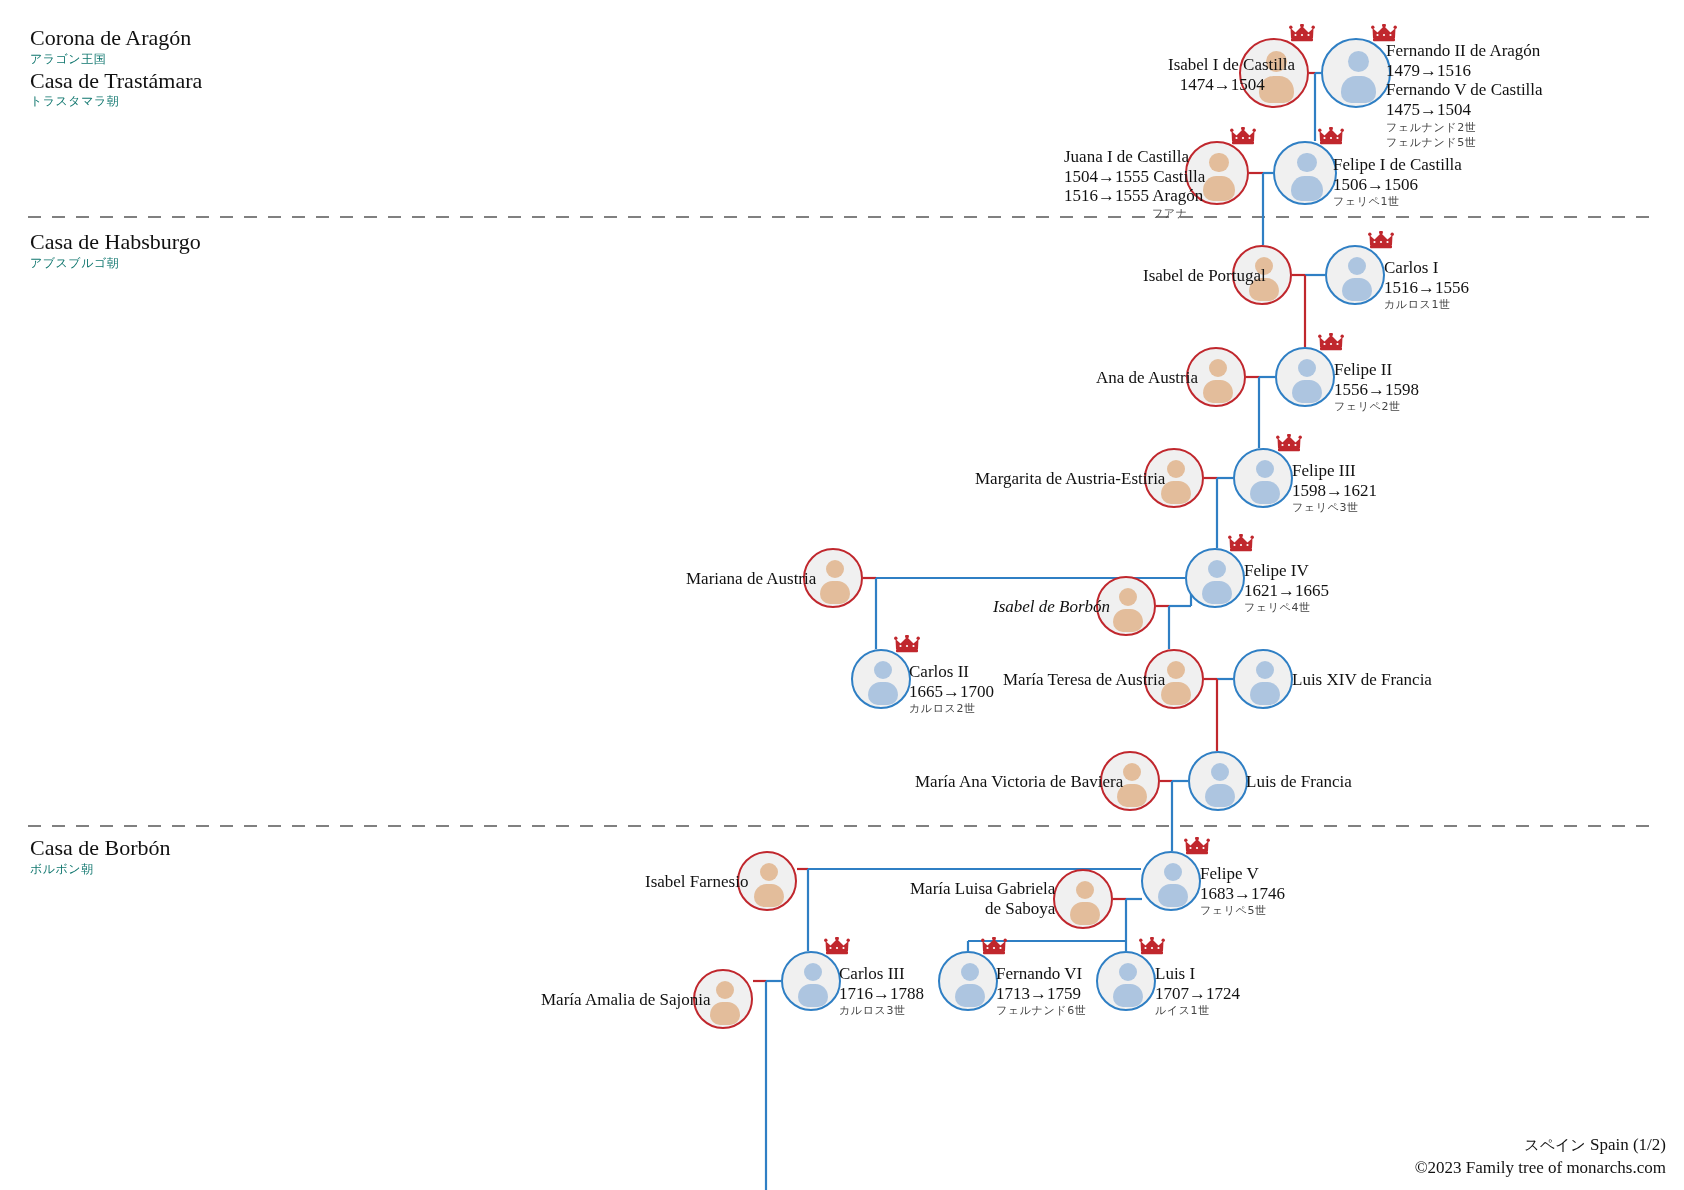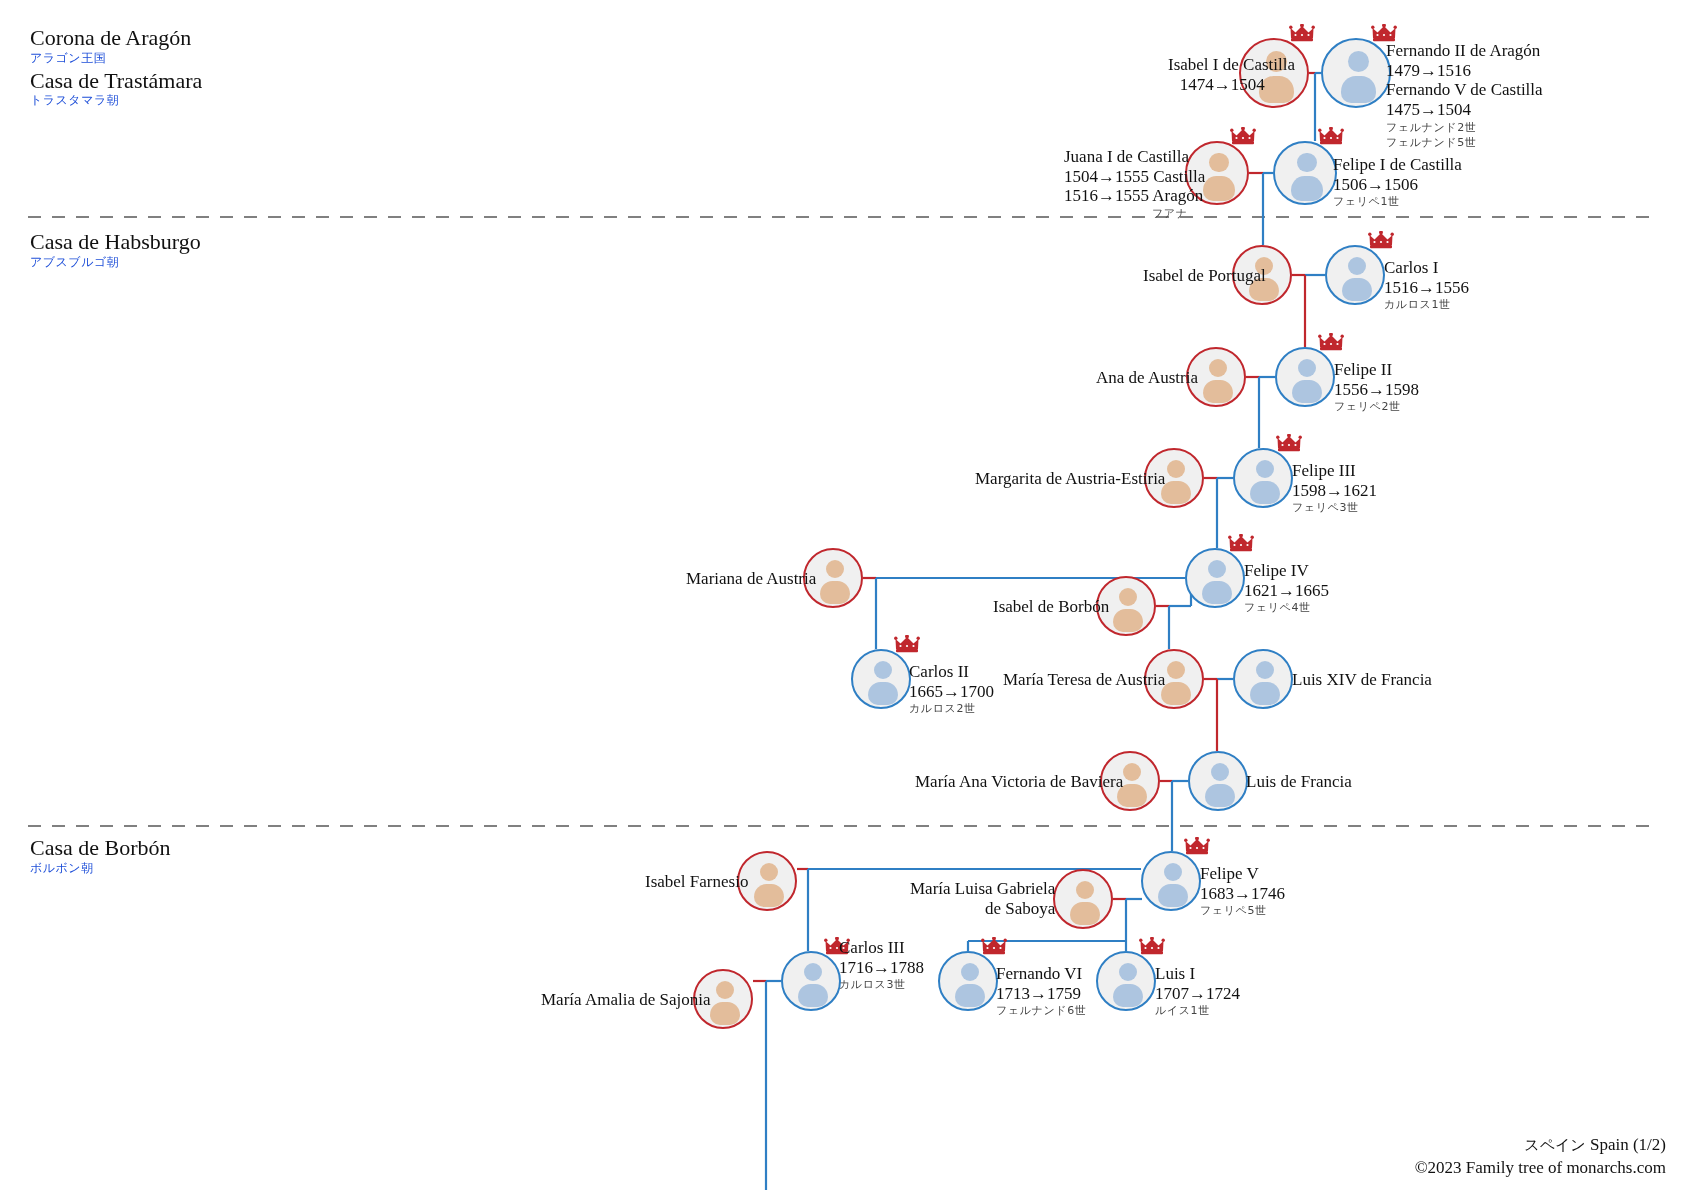--- a/index.html
+++ b/index.html
@@ -30,23 +30,23 @@
     position: absolute;
     line-height: 1.25;
     white-space: nowrap;
   }
   .era-title {
     font-family: "Liberation Serif", "DejaVu Serif", serif;
     font-size: 22px;
     color: #111111;
   }
   .era-sub {
-    font-family: Liberation Mono, monospace;
+    font-family: Liberation Serif, serif;
     font-size: 12px;
-    color: #1d4ed8;
+    color: #0f766e;
     letter-spacing: 0.5px;
   }
   .avatar {
     position: absolute;
     border-radius: 50%;
     background: #f0f0f0;
     box-sizing: border-box;
     overflow: hidden;
   }
   .avatar.male   { border: 2.2px solid #2f7fc4; }
@@ -390,21 +390,21 @@
         </svg></div>
       <div class="plabel right" style="top: 561px; left: 1244px;">
         <span class="pname">Felipe IV</span>
         <span class="pdate">1621→1665</span>
         <span class="pjp">フェリペ4世</span>
       </div>
       <div class="avatar female" style="left: 1096px; top: 576px; width: 60px; height: 60px;">
         <div class="head" style="width: 18px; height: 18px; left: 21px; top: 9.6px;"></div>
         <div class="body" style="width: 30px; height: 22.8px; left: 15px; top: 31.2px;"></div>
       </div>
-      <div class="plabel left" style="top: 597px; left: 993px; width: 105.4px; text-align: right;">
+      <div class="plabel left" style="top: 597px; left: 993px; width: 105.4px; text-align: right; font-style: italic;">
         <span class="pname">Isabel de Borbón</span>
       </div>
       <div class="avatar male" style="left: 851px; top: 649px; width: 60px; height: 60px;">
         <div class="head" style="width: 18px; height: 18px; left: 21px; top: 9.6px;"></div>
         <div class="body" style="width: 30px; height: 22.8px; left: 15px; top: 31.2px;"></div>
       </div>
       <div class="crown" style="left: 893.6px; top: 635px;"><svg viewBox="0 0 26 18" width="26" height="18">
           <path d="M2 14 L1.5 4 L6.5 8.5 L13 2 L19.5 8.5 L24.5 4 L24 14 Z" fill="#c0272d"></path>
           <rect x="2" y="14" width="22" height="3.2" rx="1" fill="#c0272d"></rect>
           <circle cx="1.8" cy="3.2" r="1.7" fill="#c0272d"></circle>
@@ -494,21 +494,21 @@
       <div class="crown" style="left: 823.6px; top: 937px;"><svg viewBox="0 0 26 18" width="26" height="18">
           <path d="M2 14 L1.5 4 L6.5 8.5 L13 2 L19.5 8.5 L24.5 4 L24 14 Z" fill="#c0272d"></path>
           <rect x="2" y="14" width="22" height="3.2" rx="1" fill="#c0272d"></rect>
           <circle cx="1.8" cy="3.2" r="1.7" fill="#c0272d"></circle>
           <circle cx="24.2" cy="3.2" r="1.7" fill="#c0272d"></circle>
           <circle cx="13" cy="1.4" r="1.9" fill="#c0272d"></circle>
           <circle cx="6.5" cy="11" r="1.1" fill="#ffffff"></circle>
           <circle cx="13" cy="11" r="1.1" fill="#ffffff"></circle>
           <circle cx="19.5" cy="11" r="1.1" fill="#ffffff"></circle>
         </svg></div>
-      <div class="plabel right" style="top: 938px; left: 839px;">
+      <div class="plabel right" style="top: 964px; left: 839px;">
         <span class="pname">Carlos III</span>
         <span class="pdate">1716→1788</span>
         <span class="pjp">カルロス3世</span>
       </div>
       <div class="avatar male" style="left: 938px; top: 951px; width: 60px; height: 60px;">
         <div class="head" style="width: 18px; height: 18px; left: 21px; top: 9.6px;"></div>
         <div class="body" style="width: 30px; height: 22.8px; left: 15px; top: 31.2px;"></div>
       </div>
       <div class="crown" style="left: 980.6px; top: 937px;"><svg viewBox="0 0 26 18" width="26" height="18">
           <path d="M2 14 L1.5 4 L6.5 8.5 L13 2 L19.5 8.5 L24.5 4 L24 14 Z" fill="#c0272d"></path>

